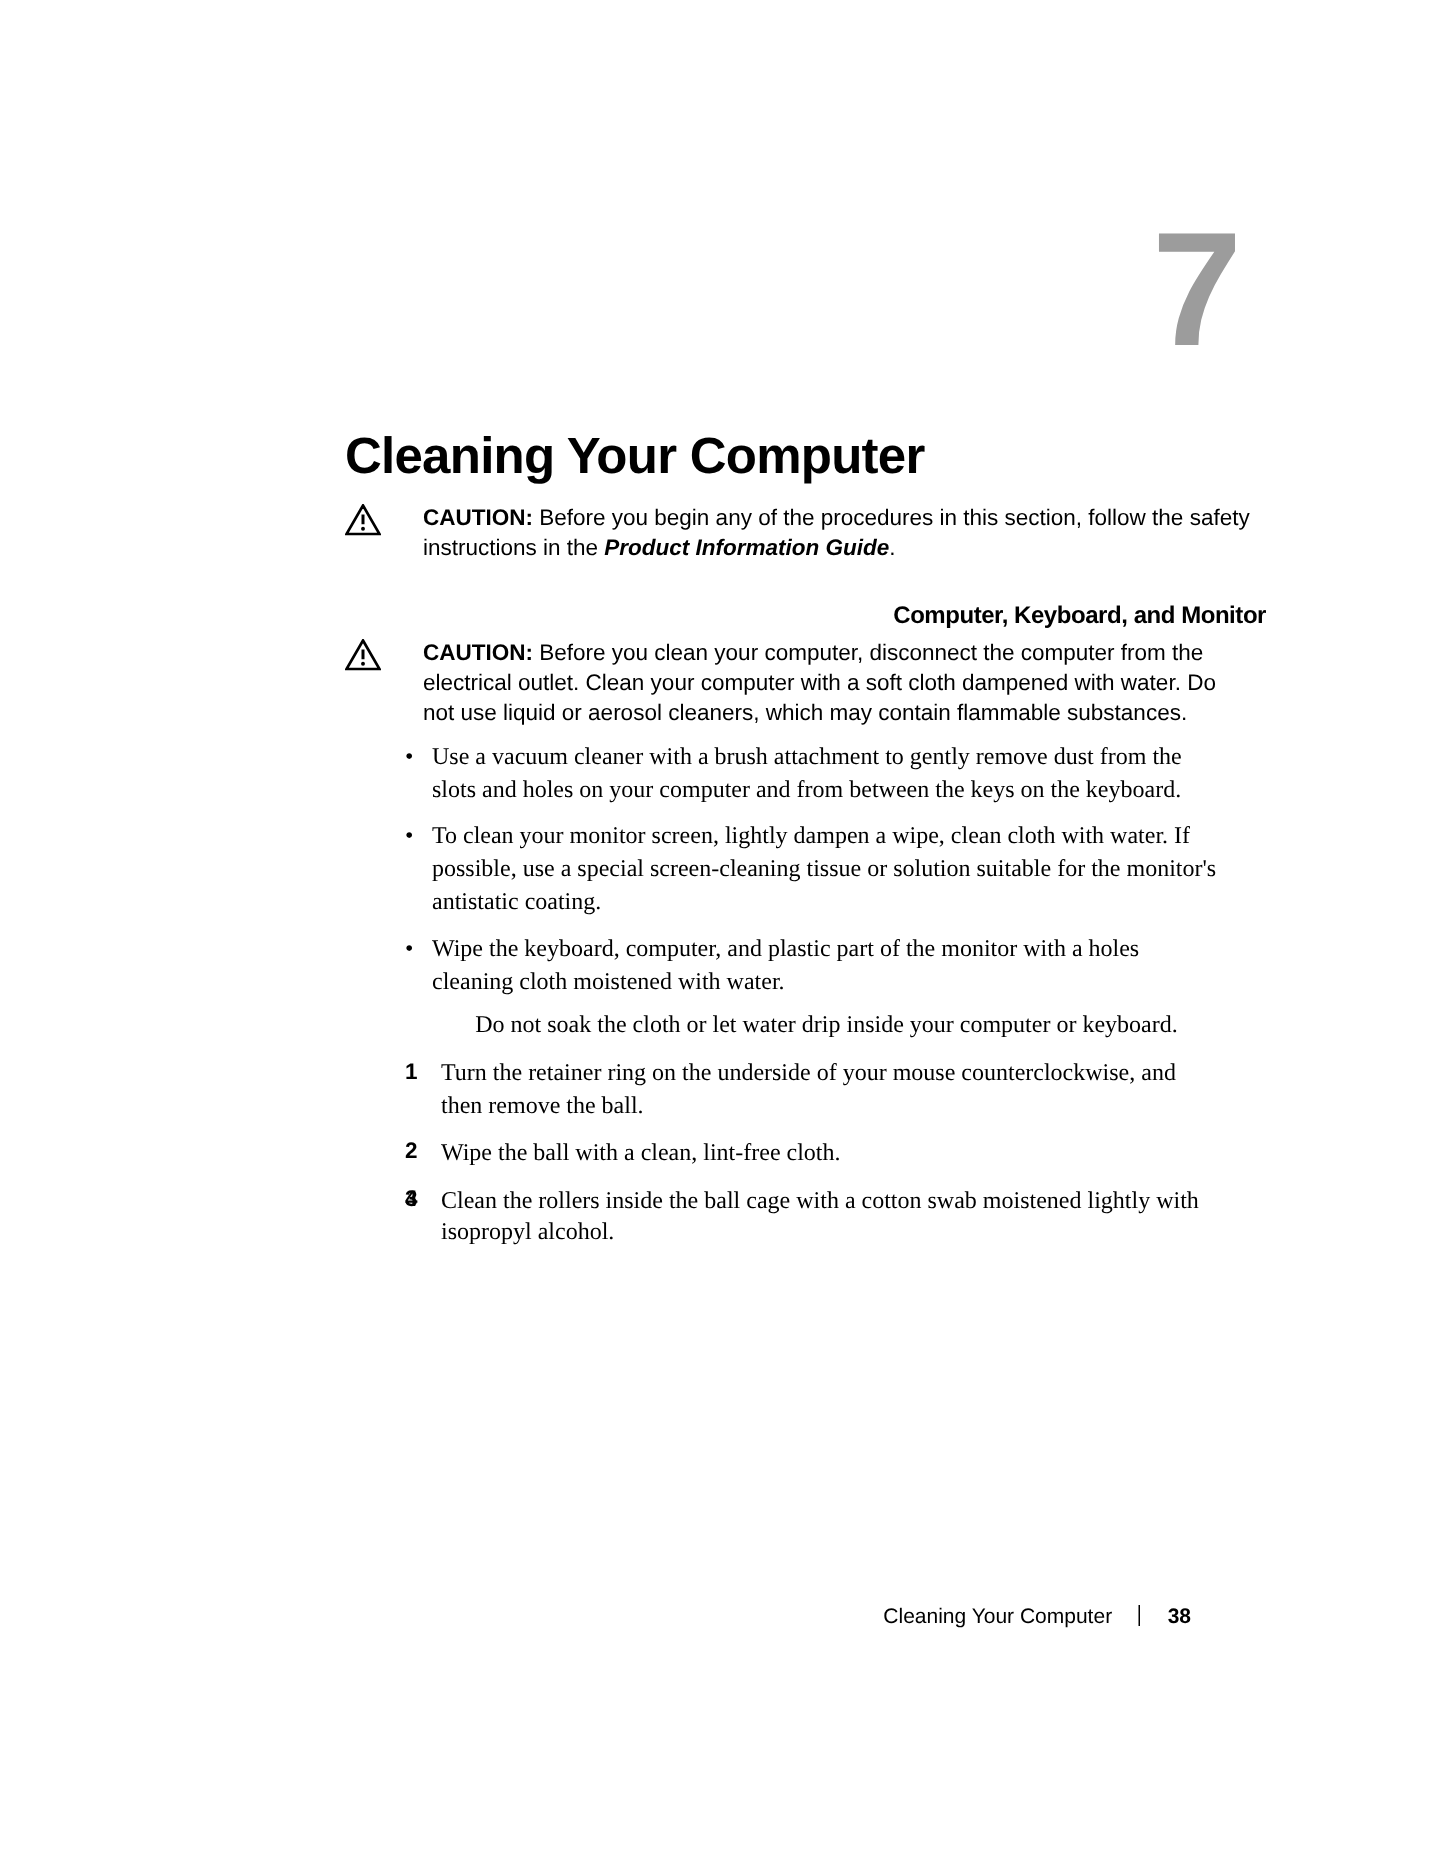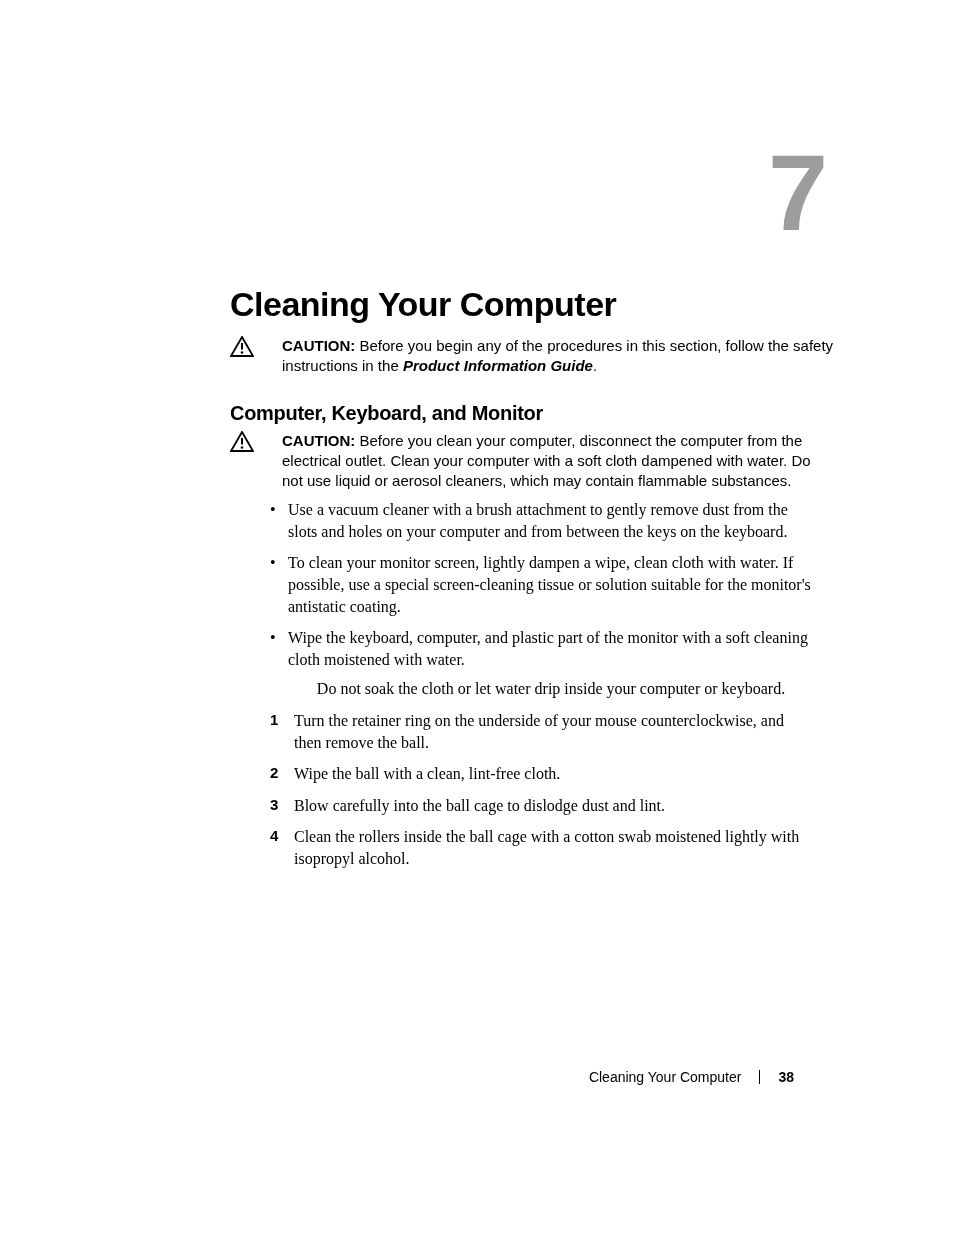--- a/index.html
+++ b/index.html
@@ -33,24 +33,25 @@
     font-family: 'Arial Narrow', Arial, sans-serif;
     font-weight: 700;
     font-size: 34px;
     margin: 10px 0 12px 0;
     padding-left: 115px;
     letter-spacing: -0.5px;
   }
   .section-title {
     font-family: 'Arial Narrow', Arial, sans-serif;
     font-weight: 700;
-    font-size: 20px;
+    font-size: 16px;
     margin: 25px 0 6px 0;
     padding-left: 115px;
     letter-spacing: -0.3px;
+    text-align: right;
   }
   .callout {
     display: flex;
     align-items: flex-start;
     gap: 28px;
     padding-left: 115px;
     margin: 6px 0 6px 0;
     font-family: 'Arial Narrow', Arial, sans-serif;
     font-size: 15px;
     line-height: 1.35;
@@ -174,30 +175,30 @@
   </div>
 
   <ul class="bullets">
     <li>Use a vacuum cleaner with a brush attachment to gently remove dust from the slots and holes on your computer and from between the keys on the keyboard.</li>
   </ul>
 
 
   <ul class="bullets">
     <li>To clean your monitor screen, lightly dampen a wipe, clean cloth with water. If possible, use a special screen-cleaning tissue or solution suitable for the monitor's antistatic coating.</li>
     <li>
-      <span>Wipe the keyboard, computer, and plastic part of the monitor with a soft cleaning cloth moistened with water.</span>
+      <span>Wipe the keyboard, computer, and plastic part of the monitor with a holes cleaning cloth moistened with water.</span>
       <div class="sub-para" style="padding-left:0; margin-top:8px;text-align:center;">Do not soak the cloth or let water drip inside your computer or keyboard.</div>
     </li>
   </ul>
 
 
   <ol class="steps">
     <li><span class="num">1</span><span>Turn the retainer ring on the underside of your mouse counterclockwise, and then remove the ball.</span></li>
     <li><span class="num">2</span><span>Wipe the ball with a clean, lint-free cloth.</span></li>
-    <li><span class="num">3</span><span>Blow carefully into the ball cage to dislodge dust and lint.</span></li>
+    <li><span class="num">3</span></li>
     <li><span class="num">4</span><span>Clean the rollers inside the ball cage with a cotton swab moistened lightly with isopropyl alcohol.</span></li>
   </ol>
 
   <div class="footer">
     <span>Cleaning Your Computer</span>
     <span class="divider"></span>
     <span class="pagenum">38</span>
   </div>
 
 </div>

